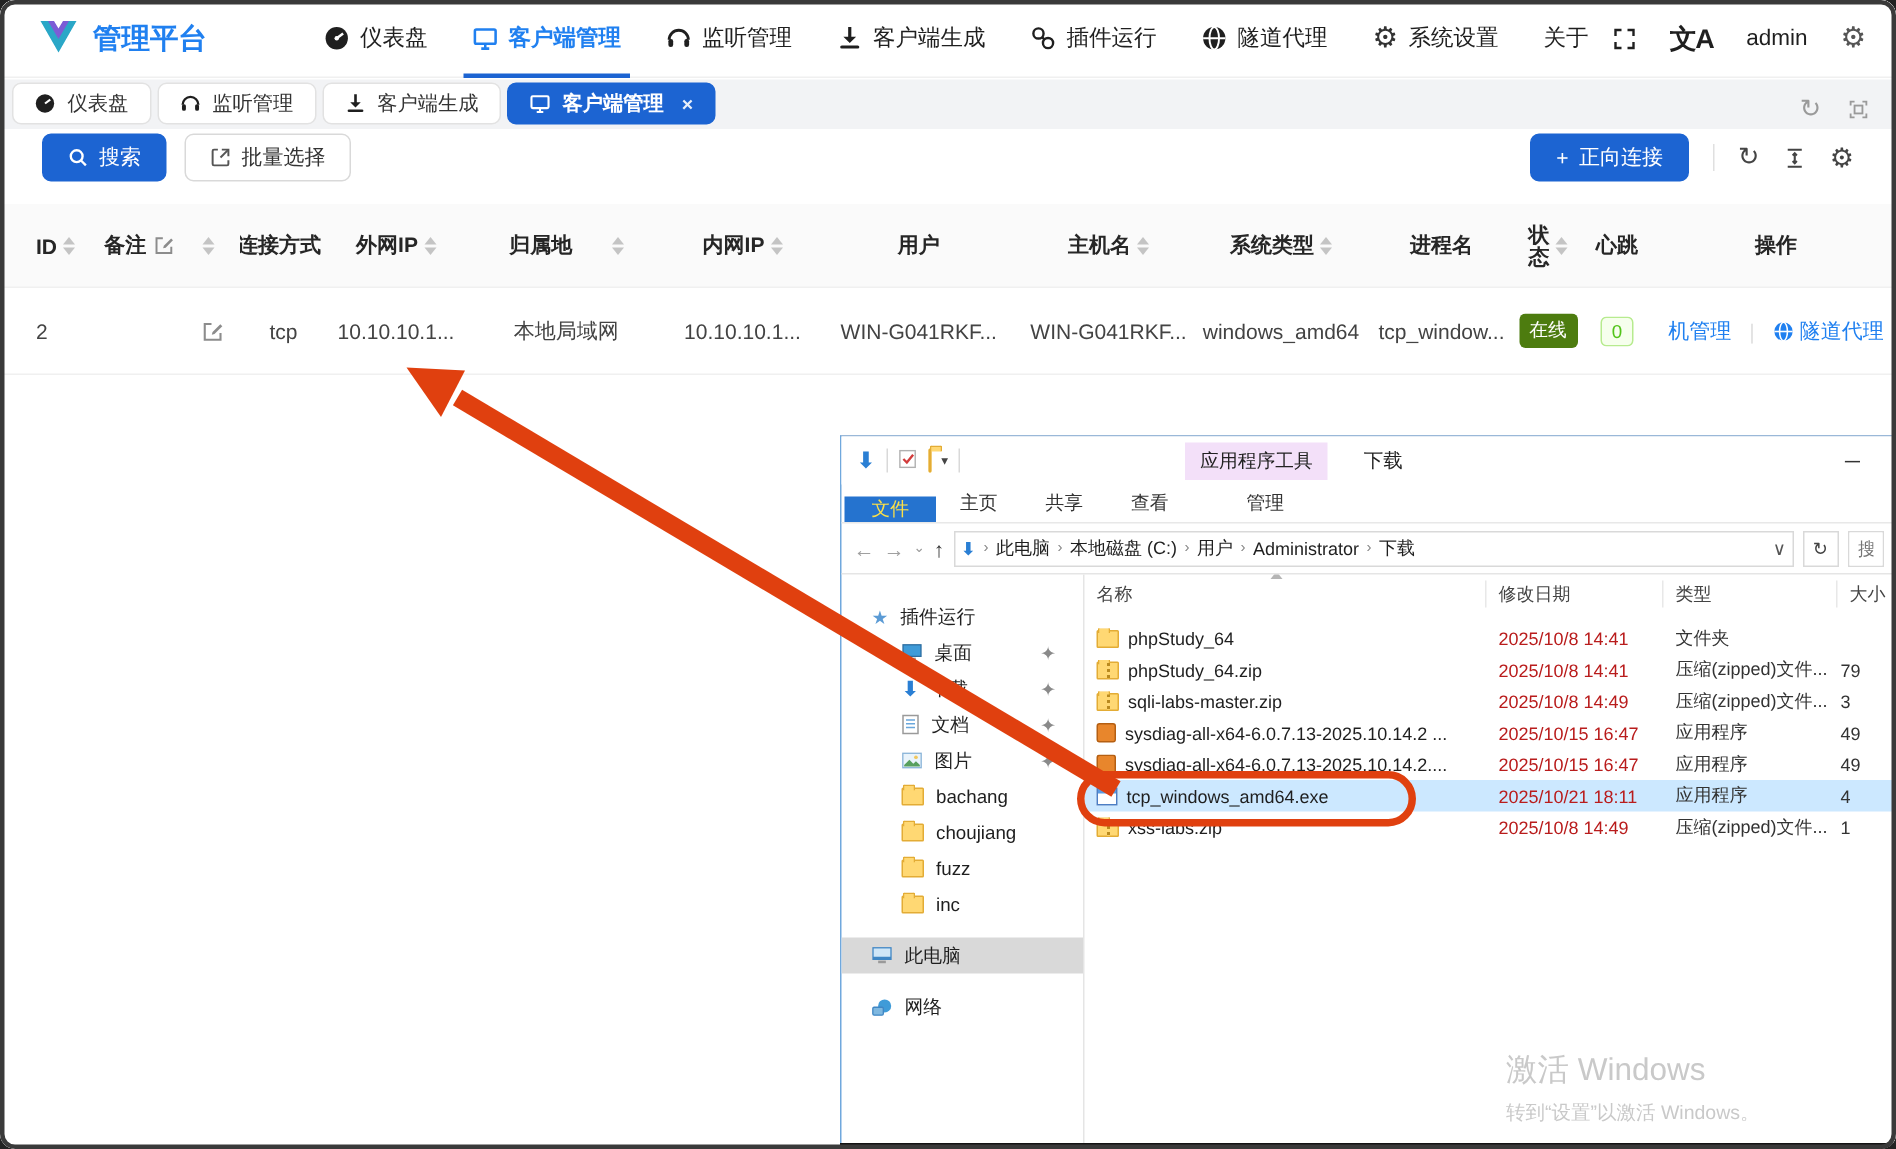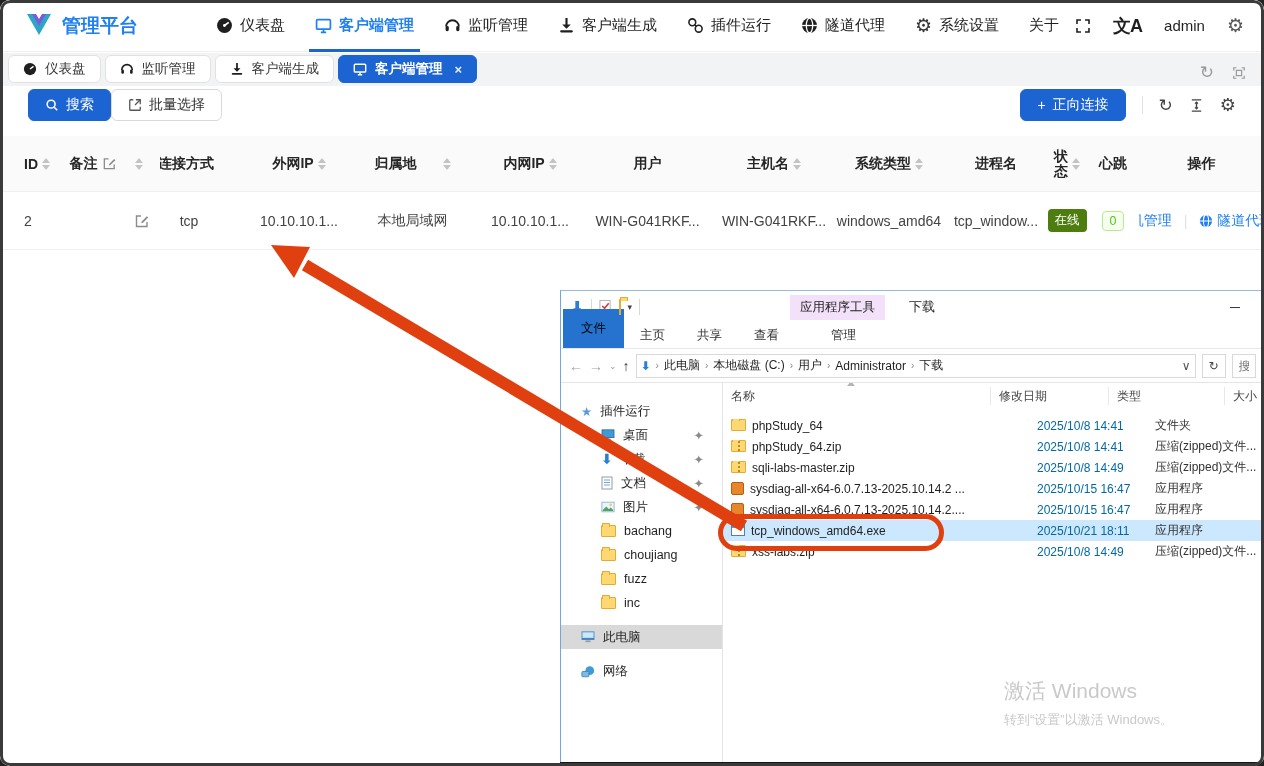--- a/index.html
+++ b/index.html
@@ -29,33 +29,33 @@
   .tab svg { display:block; }
   .tab.active { background:#1c64d2; border-color:#1c64d2; color:#fff; font-weight:bold; }
   .tab .close { margin-left:4px; font-size:13px; opacity:.9; cursor:pointer; }
   .tabbar-right { margin-left:auto; display:flex; align-items:center; gap:18px; padding-right:10px; color:#8c8c8c; }
   .refresh-glyph { font-size:17px; color:#9a9a9a; }
 
   
   .toolbar { position:absolute; top:86px; left:0; right:0; height:38px; display:flex; align-items:center; padding:0 28px; background:#fff; }
   .btn { display:inline-flex; align-items:center; gap:7px; height:32px; padding:0 16px; border-radius:6px; font-size:14px; cursor:pointer; }
   .btn-primary { background:#1c64d2; color:#fff; border:1px solid #1c64d2; }
-  .btn-plain { background:#fff; color:#333; border:1px solid #d9d9d9; margin-left:0; }
+  .btn-plain { background:#fff; color:#333; border:1px solid #d9d9d9; margin-left:12px; }
   .toolbar-right { margin-left:auto; display:flex; align-items:center; gap:16px; }
   .toolbar-right .sep { width:1px; height:18px; background:#e0e0e0; }
   .tool-ico { color:#444; font-size:17px; cursor:pointer; display:flex; align-items:center; }
 
   
   .table { position:absolute; top:136px; left:0; right:0; }
   .trow { display:flex; align-items:center; }
   .thead { background:#fafafa; height:56px; font-weight:bold; font-size:14px; color:#262626; border-bottom:1px solid #f0f0f0; }
   .tbody-row { height:58px; font-size:14px; color:#434343; border-bottom:1px solid #f0f0f0; background:#fff; }
   .cell { display:flex; align-items:center; justify-content:center; gap:4px; overflow:hidden; white-space:nowrap; padding:0 4px; }
   .c0{flex:0 0 52px; justify-content:flex-start; padding-left:24px;}
-  .c1{flex:0 0 108px;} .c2{flex:0 0 58px;} .c3{flex:0 0 92px;margin-left:35px;} .c4{flex:0 0 135px;}
+  .c1{flex:0 0 108px;} .c2{flex:0 0 58px;} .c3{flex:0 0 92px;} .c4{flex:0 0 135px;}
   .c5{flex:0 0 100px;} .c6{flex:0 0 135px;} .c7{flex:0 0 118px;} .c8{flex:0 0 112px;}
   .c9{flex:0 0 102px;} .c10{flex:0 0 40px; text-align:center;} .c11{flex:0 0 52px;} .c12{flex:1;}
   .sorter { display:inline-flex; flex-direction:column; gap:2px; }
   .sorter i { width:0; height:0; border-left:4px solid transparent; border-right:4px solid transparent; }
   .sorter .up { border-bottom:5px solid #c4c4c4; }
   .sorter .dn { border-top:5px solid #c4c4c4; }
   .status-wrap { line-height:15px; text-align:center; }
   .badge-online { background:#4d7c0f; color:#fff; font-size:12.5px; padding:3px 7px; border-radius:4px; }
   .badge-zero { background:#f6ffed; color:#52c41a; border:1px solid #b7eb8f; font-size:12.5px; padding:2px 7px; border-radius:4px; }
   .link { color:#2080f0; cursor:pointer; display:inline-flex; align-items:center; gap:4px; }
@@ -65,21 +65,21 @@
   .explorer { position:absolute; left:560px; top:290px; width:704px; height:472px; background:#fff; border-left:1px solid #70a8dd; border-top:1px solid #9ab8d8; box-shadow:0 6px 0 #141414; font-size:12px; color:#1f1f1f; z-index:10; }
   .ex-titlebar { height:32px; display:flex; align-items:center; padding:0 10px; background:#fff; }
   .qat { display:flex; align-items:center; gap:7px; }
   .qat .sep { width:1px; height:16px; background:#d9d9d9; }
   .qat .dd { font-size:9px; color:#444; }
   .ctx-tab { margin-left:150px; background:#f3e0f9; padding:4px 10px; font-size:12.5px; color:#222; }
   .ex-title { margin-left:24px; font-size:13px; }
   .ex-min { margin-left:auto; margin-right:14px; font-size:14px; color:#333; cursor:pointer; }
   .ex-ribbon { height:26px; display:flex; align-items:flex-end; border-bottom:1px solid #e8e8e8; }
   .rtab { padding:4px 16px; font-size:12.5px; color:#333; cursor:pointer; }
-  .rtab.file { background:#2573cf; color:#000000; margin-left:2px; padding:11px 18px;font-family:Liberation Serif, serif; }
+  .rtab.file { background:#2573cf; color:#fde047; margin-left:2px; padding:0 18px;font-family:Liberation Serif, serif; }
   .rtab.manage { margin-left:14px; padding:4px 22px; }
   .ex-address { height:34px; display:flex; align-items:center; padding:0 8px; gap:6px; border-bottom:1px solid #e5e5e5; }
   .nav-arrow { color:#a0a0a0; font-size:14px; cursor:pointer; }
   .nav-arrow.up { color:#333; }
   .chev { font-size:9px; color:#999; }
   .addr-box { display:flex; align-items:center; height:24px; border:1px solid #d9d9d9; background:#fff; flex:0 0 560px; padding:0 4px; gap:2px; overflow:hidden; }
   .crumb { display:flex; align-items:center; gap:2px; white-space:nowrap; cursor:pointer; }
   .crumb-sep { color:#888; font-size:10px; padding:0 3px; }
   .addr-box .tail { margin-left:auto; display:flex; gap:8px; color:#555; }
   .addr-refresh { width:24px; height:24px; border:1px solid #d9d9d9; display:flex; align-items:center; justify-content:center; color:#444; cursor:pointer; }
@@ -95,25 +95,25 @@
   .ex-list { flex:1; overflow:hidden; position:relative; }
   .list-head { display:flex; height:26px; align-items:center; color:#444; }
   .lh-cell { padding:0 8px; border-right:1px solid #e8e8e8; height:18px; display:flex; align-items:flex-end; position:relative; white-space:nowrap; }
   .lh-name { flex:0 0 268px; }
   .lh-date { flex:0 0 118px; }
   .lh-type { flex:0 0 116px; }
   .lh-size { flex:1; }
   .name-caret { position:absolute; top:-6px; left:124px; width:0; height:0; border-left:4px solid transparent; border-right:4px solid transparent; border-bottom:5px solid #b5b5b5; }
   .frow { display:flex; height:21px; align-items:center; white-space:nowrap; cursor:pointer; }
   .frow.selected { background:#cce8ff; }
-  .f-name { flex:0 0 268px; display:flex; gap:6px; padding:0 8px; overflow:hidden; }
-  .f-date { flex:0 0 118px; padding:0 8px; color:#0369a1;margin-left:38px; }
+  .f-name { flex:0 0 268px; display:flex; align-items:center; gap:6px; padding:0 8px; overflow:hidden; }
+  .f-date { flex:0 0 118px; padding:0 8px; color:#b91c1c; }
   .f-type { flex:0 0 116px; padding:0 8px; color:#333; overflow:hidden; }
   .f-size { flex:1; padding:0 2px; color:#333; }
-  .watermark { position:absolute; left:443px; top:386px; color:#c9c9c9; pointer-events:none; }
+  .watermark { position:absolute; left:443px; top:408px; color:#c9c9c9; pointer-events:none; }
   .watermark .l1 { font-size:21px; }
   .watermark .l2 { font-size:13px; margin-top:6px; }
 
   
   .icon-folder { width:15px; height:12px; background:#ffd873; border:1px solid #e3ac35; border-radius:1px; position:relative; flex:0 0 15px; }
   .icon-folder::before { content:""; position:absolute; top:-3px; left:0; width:6px; height:3px; background:#ffd873; border:1px solid #e3ac35; border-bottom:0; border-radius:1px 1px 0 0; }
   .icon-zip::after { content:""; position:absolute; left:6px; top:0; bottom:0; width:2px; background:repeating-linear-gradient(#b98a1f 0 2px,#ffd873 2px 4px); }
   .icon-page { width:12px; height:14px; background:#fff; border:1px solid #9a9a9a; position:relative; flex:0 0 12px; }
   .icon-app { width:13px; height:13px; background:#e8862c; border:1px solid #b55f12; border-radius:2px; flex:0 0 13px; }
   .icon-exe { width:14px; height:12px; background:#fff; border:1px solid #4d7ec4; flex:0 0 14px; position:relative; }

